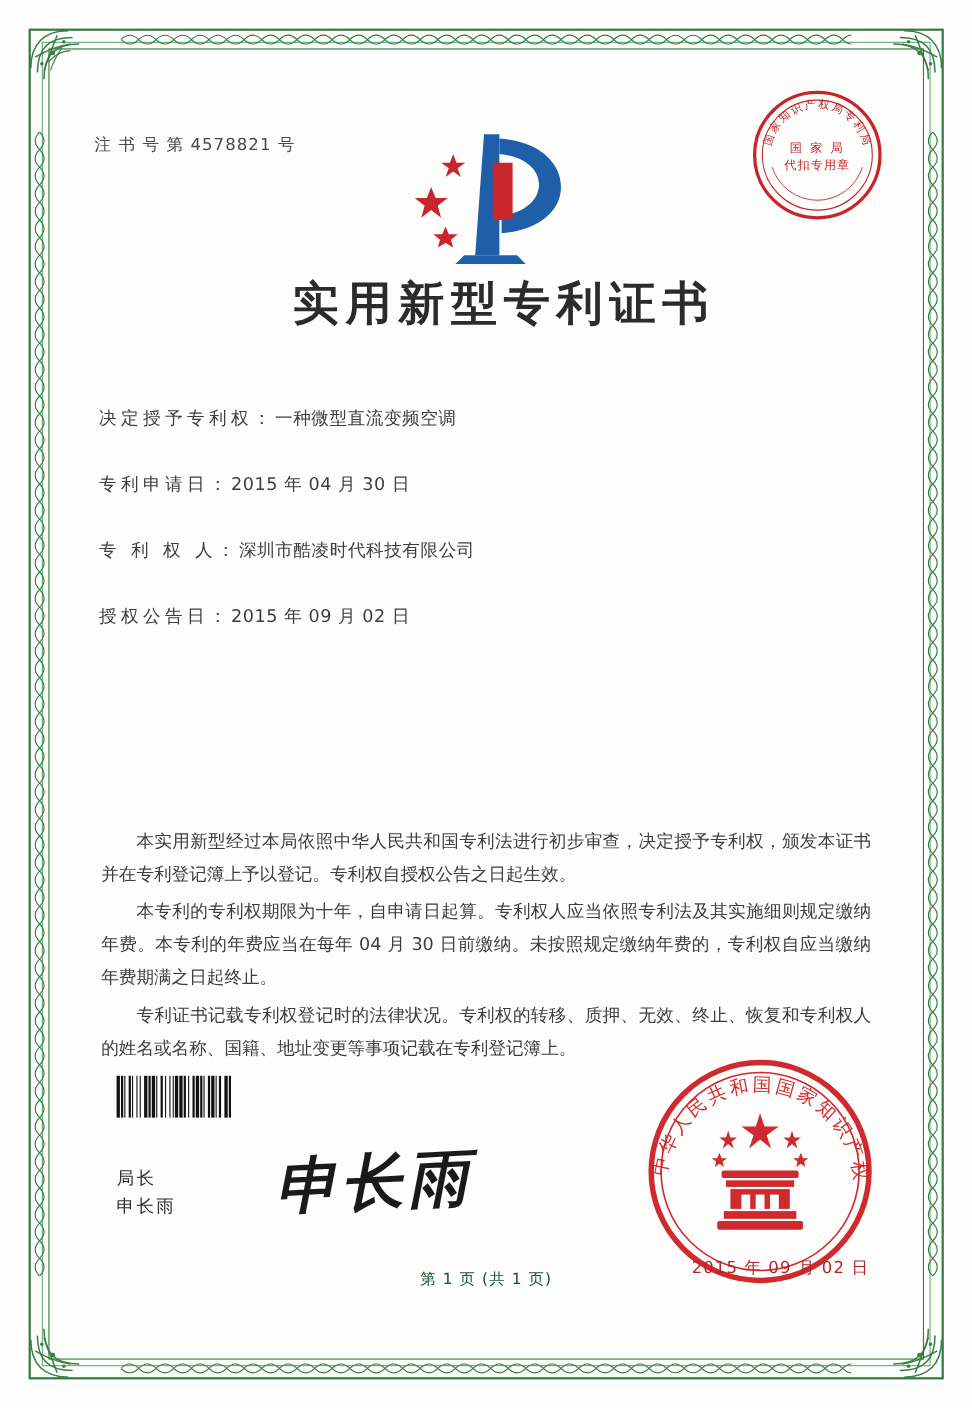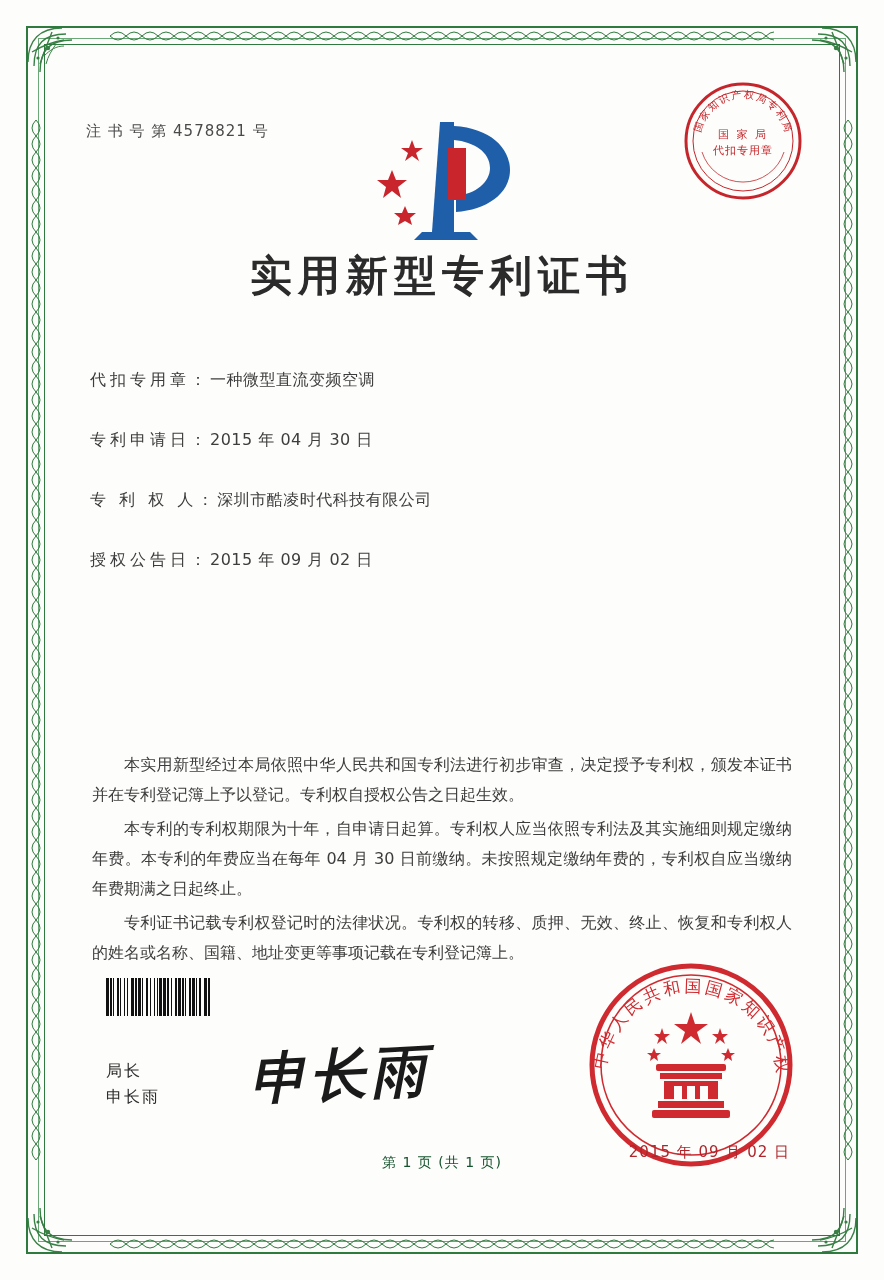--- a/index.html
+++ b/index.html
@@ -101,21 +101,21 @@
   .seal-top {
     position: absolute;
     right: 10px;
     top: 10px;
     width: 122px;
     height: 122px;
   }
 
   .title {
     position: absolute;
-    left: 0;
+    left: 16px;
     top: 178px;
     width: 744px;
     text-align: center;
     font-family: "DejaVu Serif", serif;
     font-size: 42px;
     font-weight: bold;
     letter-spacing: 6px;
     color: #2b2b2b;
   }
 
@@ -353,21 +353,21 @@
         <text x="61" y="58" text-anchor="middle" font-size="11" fill="#c4262b" font-family="'DejaVu Sans',sans-serif" letter-spacing="2">国 家 局</text>
         <text x="61" y="74" text-anchor="middle" font-size="11" fill="#c4262b" font-family="'DejaVu Sans',sans-serif" letter-spacing="1">代扣专用章</text>
         <path d="M 20 72 A 43 43 0 0 0 102 72" fill="none" stroke="#c4262b" stroke-width="0.8"></path>
       </svg>
     </div>
 
     <div class="title">实用新型专利证书</div>
 
     <div class="fields">
       <div class="field">
-        <span class="lbl">代扣专用章：</span><span class="val">一种微型直流变频空调</span>
+        <span class="lbl">决定授予专利权：</span><span class="val">一种微型直流变频空调</span>
       </div>
       <div class="field">
         <span class="lbl">专利申请日：</span><span class="val">2015 年 04 月 30 日</span>
       </div>
       <div class="field">
         <span class="lbl">专 利 权 人：</span><span class="val">深圳市酷凌时代科技有限公司</span>
       </div>
       <div class="field">
         <span class="lbl">授权公告日：</span><span class="val">2015 年 09 月 02 日</span>
       </div>

